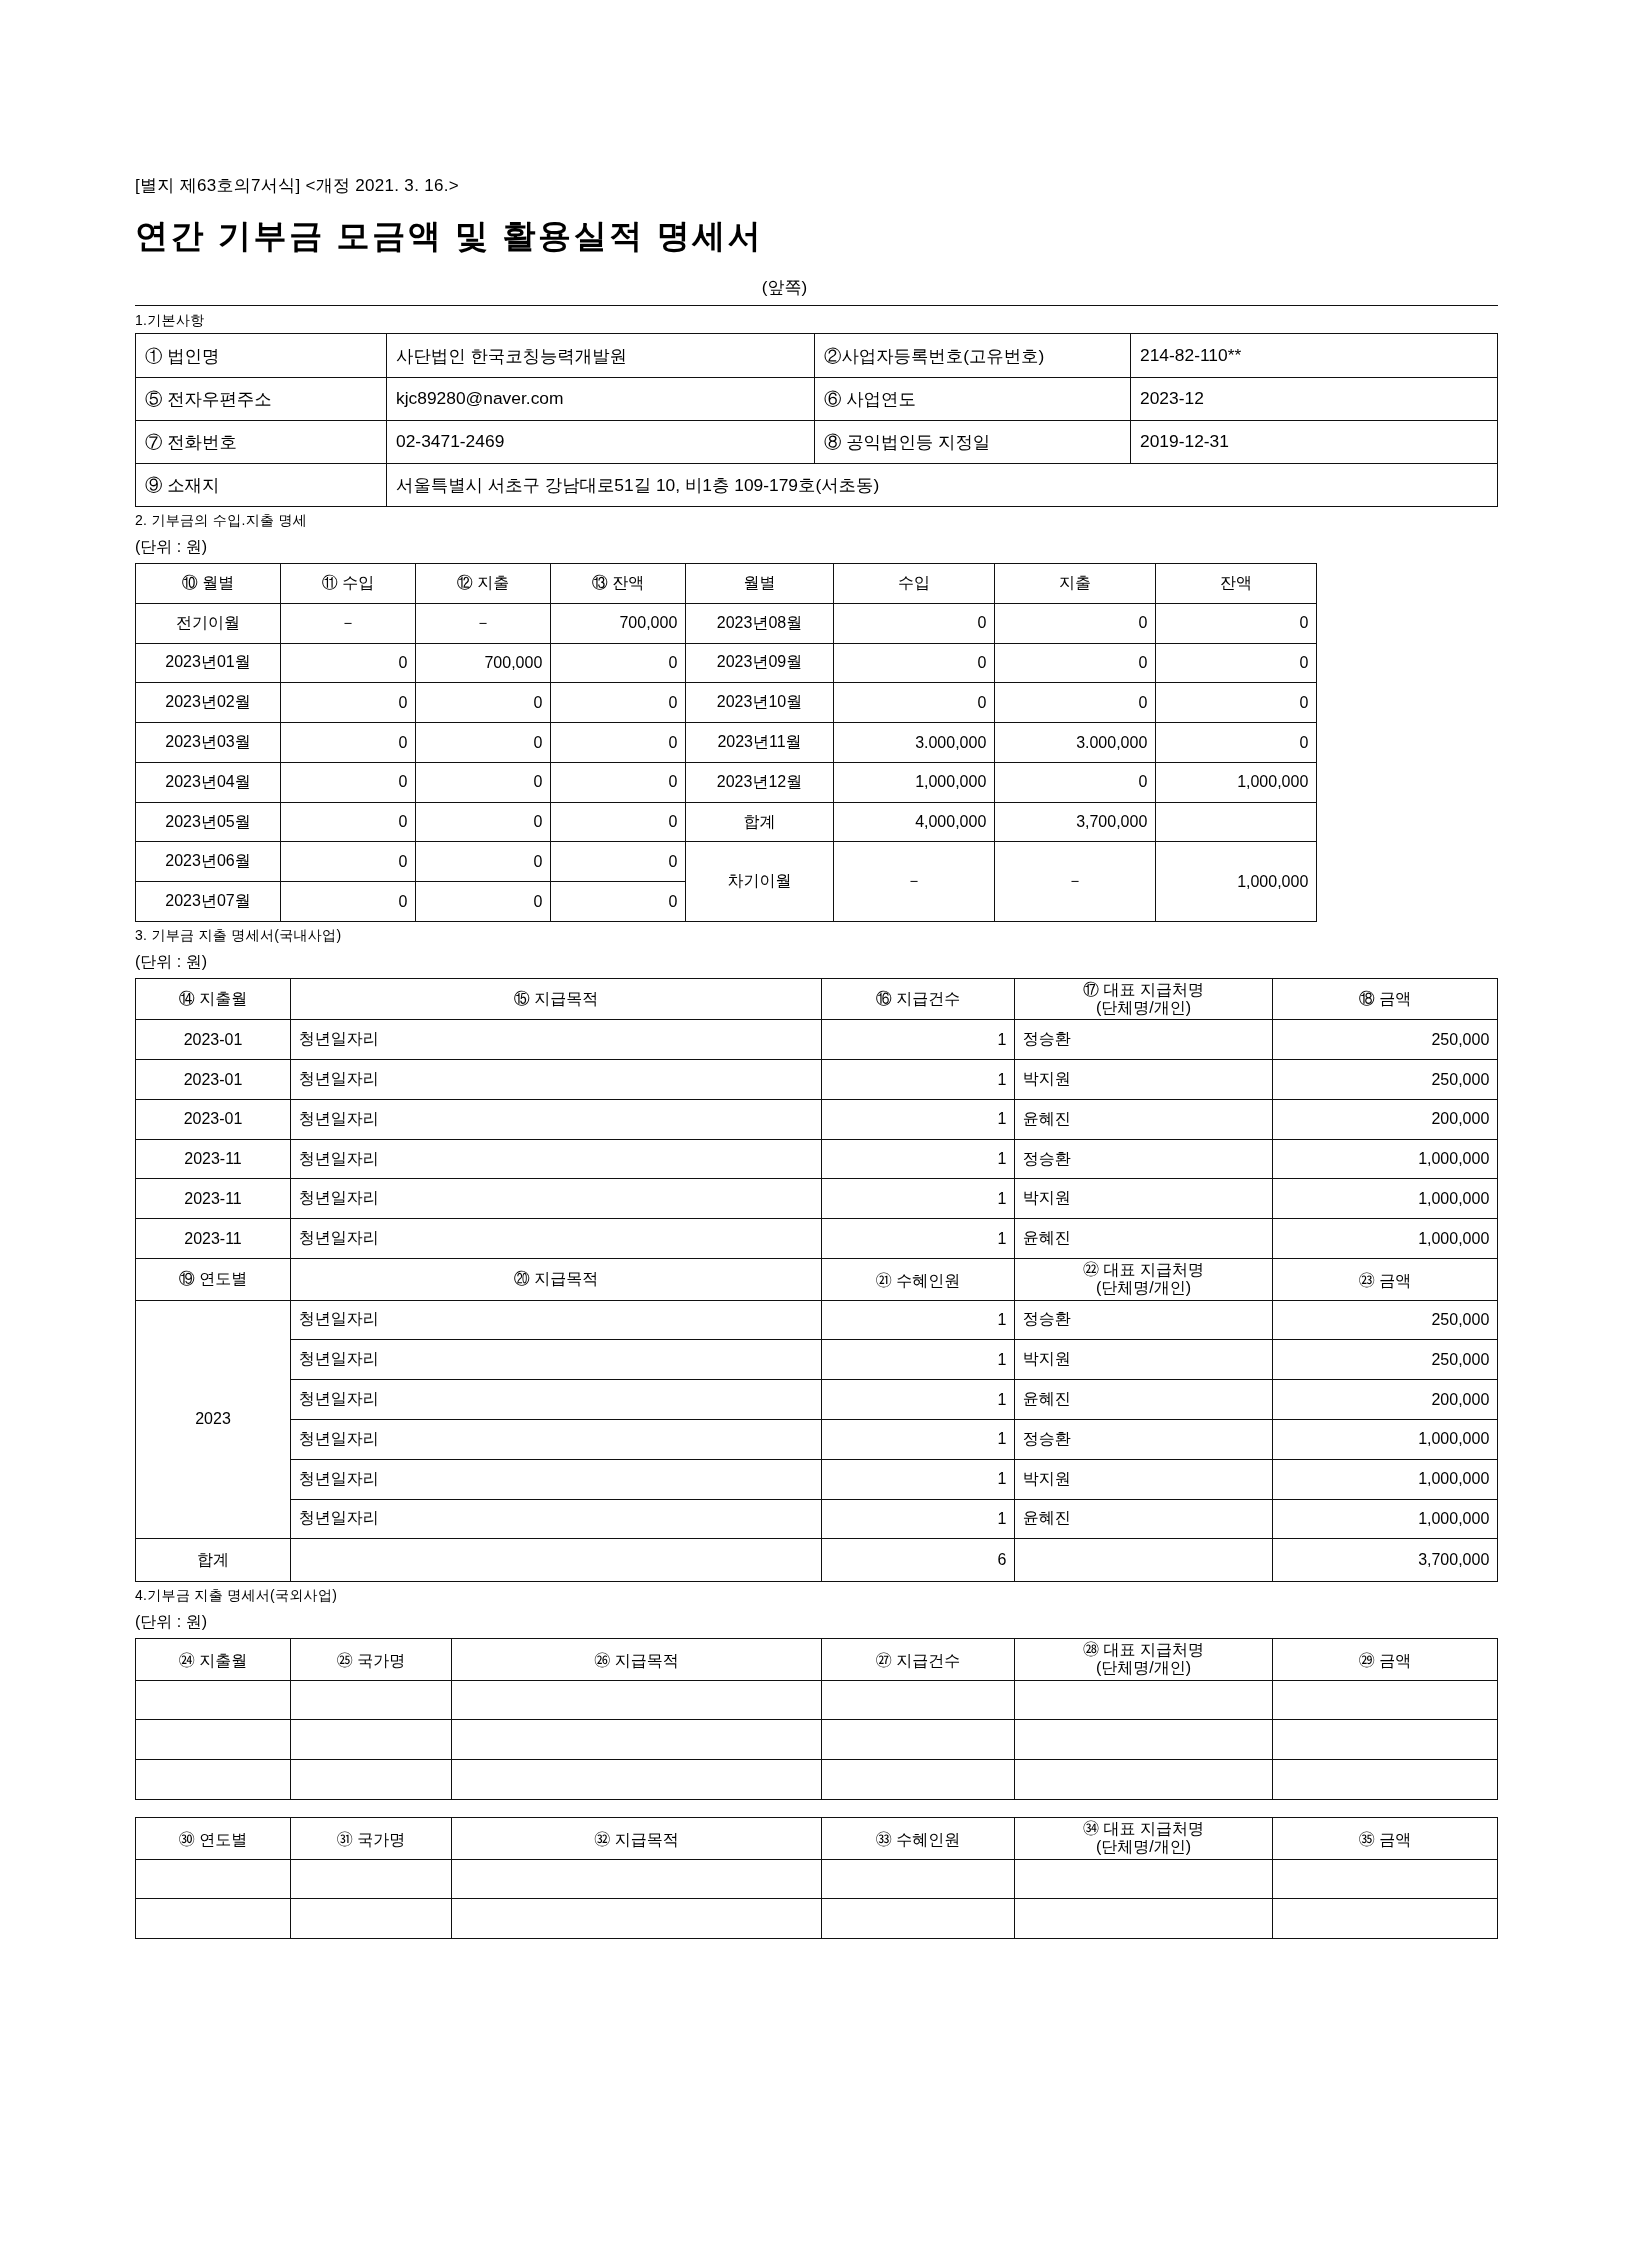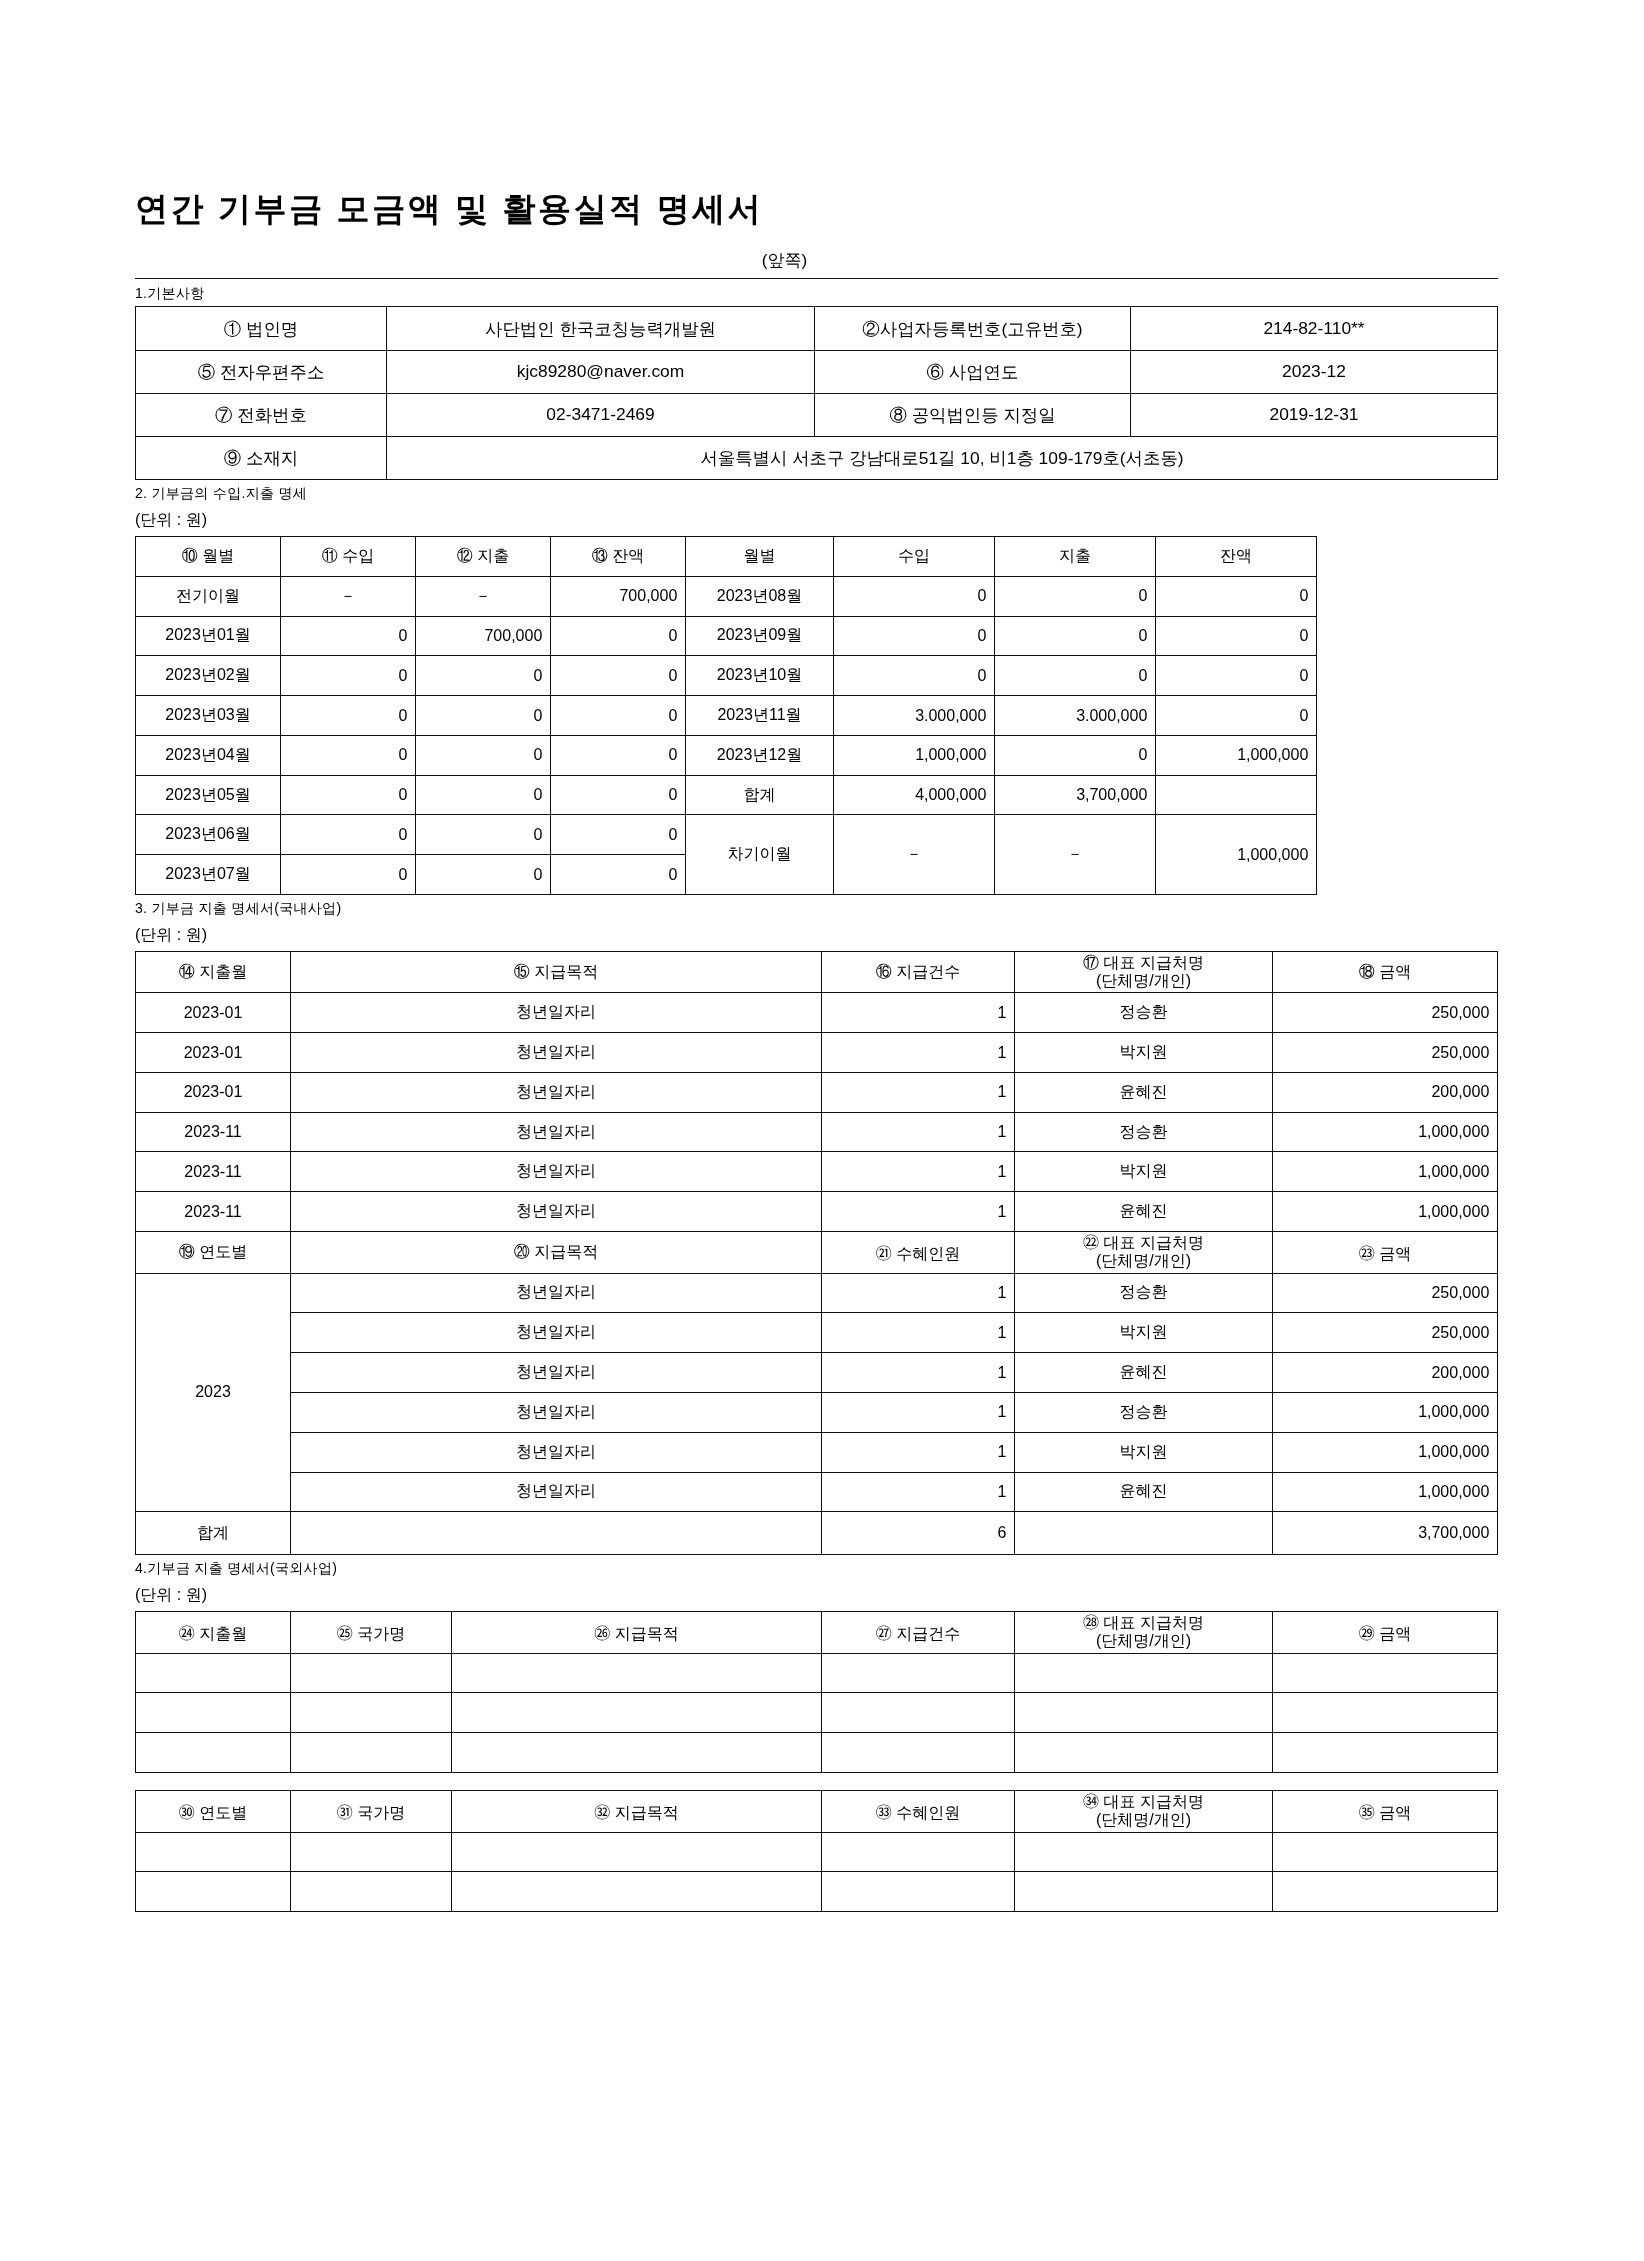--- a/index.html
+++ b/index.html
@@ -78,36 +78,37 @@
   table.grid td, table.grid th {
     border: 1.3px solid #111;
     font-size: 16px;
     height: 35px;
     padding: 1.9px 7.7px;
     vertical-align: middle;
     font-weight: normal;
   }
   .c { text-align: center; }
   .r { text-align: right; }
-  .l { text-align: center; }
+  .l { text-align: left; }
   .small { font-size: 15px; }
   .th-c { text-align: center; font-size: 16px; }
   .two-line { line-height: 1.15; }
   .blank-row td { height: 36px; }
   .sec3-head td { height: 46px; }
   .sec4-head td { height: 46px; }
   .spacer { height: 17px; }
   .tall { height: 43px; }
 </style>
 </head>
 <body>
 
 <div class="page">
  <div class="content">
 
+  <div class="form-code">[별지 제63호의7서식] &lt;개정 2021. 3. 16.&gt;</div>
 
   <div class="doc-title">연간 기부금 모금액 및 활용실적 명세서</div>
 
   <div class="right-note">(앞쪽)</div>
 
   <div class="hdr-line"></div>
   <div class="section-title">1.기본사항</div>
 
   <table class="basic">
     <colgroup>

